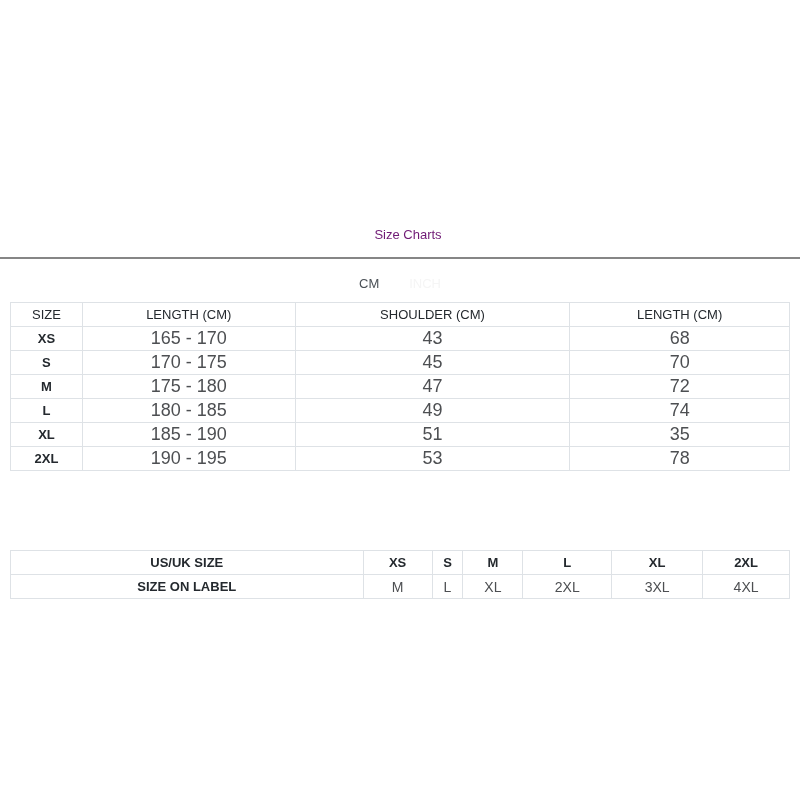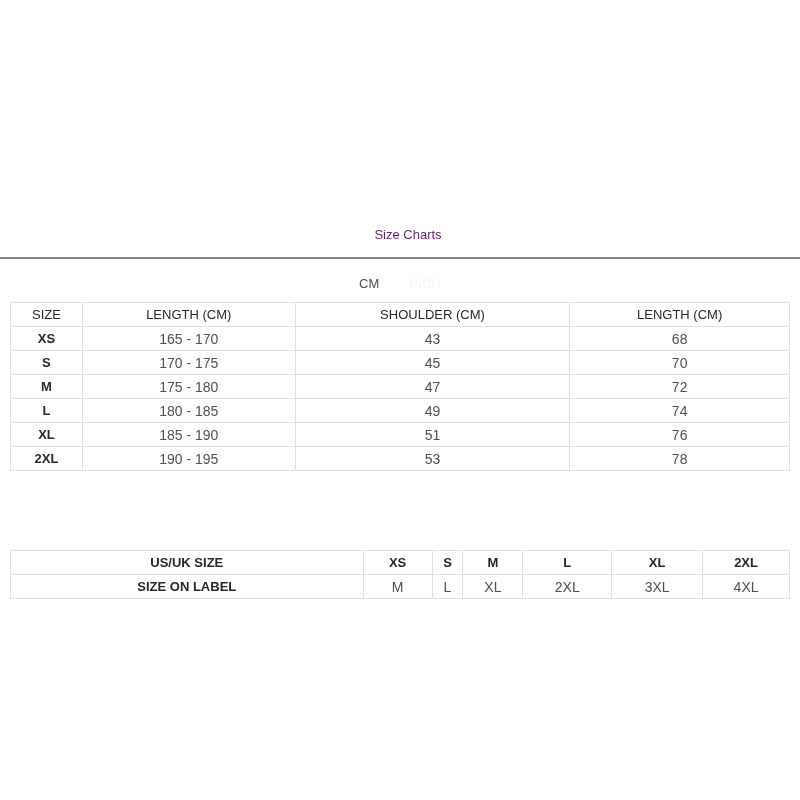--- a/index.html
+++ b/index.html
@@ -38,21 +38,21 @@
   th, td {
     border:1px solid #dee2e6;
     text-align:center; vertical-align:middle;
     padding:0; overflow:hidden; white-space:nowrap;
   }
 
   .measure-table {
     position:absolute; top:302px; left:10px; width:780px;
   }
   .measure-table th { height:24px; font-size:13px; font-weight:400; color:#24292e; }
-  .measure-table td { height:24px; font-size:14px; font-weight:400; color:#4d4f52; }
+  .measure-table td { height:24px; font-size:18px; font-weight:400; color:#4d4f52; }
   .measure-table td.size-col { font-size:13px; font-weight:700; color:#24292e; }
 
   .convert-table {
     position:absolute; top:550px; left:10px; width:780px;padding-left:12px;
   }
   .convert-table th { height:24px; font-size:13px; font-weight:700; color:#24292e; }
   .convert-table td { height:24px; font-size:14px; font-weight:400; color:#4d4f52; }
   .convert-table td.label-col { font-size:13px; font-weight:700; color:#24292e; }
 </style>
 </head>
@@ -105,21 +105,21 @@
       <tr>
         <td class="size-col">L</td>
         <td>180 - 185</td>
         <td>49</td>
         <td>74</td>
       </tr>
       <tr>
         <td class="size-col">XL</td>
         <td>185 - 190</td>
         <td>51</td>
-        <td>76</td>
+        <td>35</td>
       </tr>
       <tr>
         <td class="size-col">2XL</td>
         <td>190 - 195</td>
         <td>53</td>
         <td>78</td>
       </tr>
     </tbody>
   </table>
 

